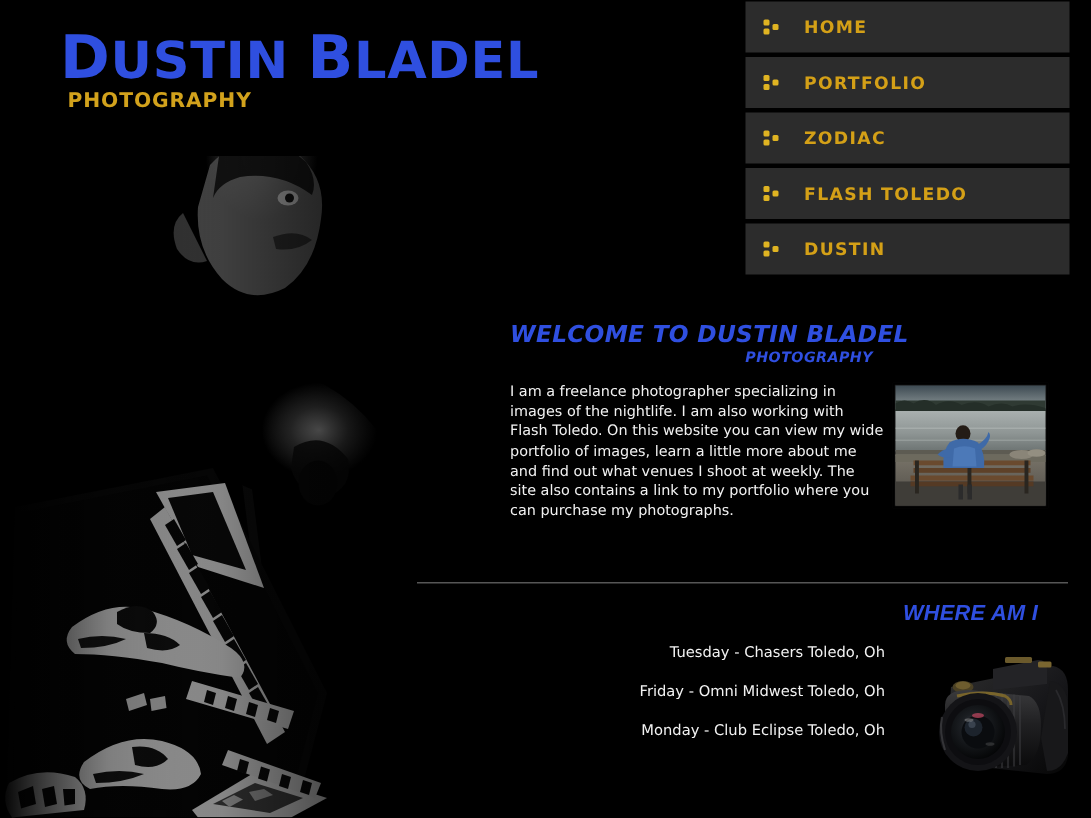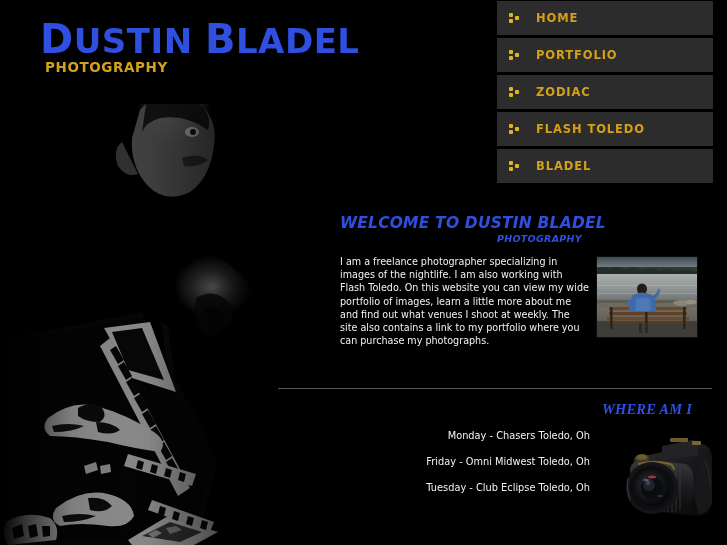--- a/index.html
+++ b/index.html
@@ -159,21 +159,21 @@
 
   
   .whereami {
     position:absolute;
     left:340px; top:400px;
     width:387px;
   }
   .whereami-title {
     text-align:right;
     padding-right:35px;
-    font-family:Liberation Serif, serif;
+    font-family:Liberation Sans, sans-serif;
     font-style:italic;
     font-weight:bold;
     font-size:14.5px;
     letter-spacing:0.2px;
     color:#2f4fe0;
     line-height:18px;
     white-space:nowrap;
   }
   .whereami-body {
     position:relative;
@@ -363,21 +363,21 @@
       </span>
       <span class="nav-label">FLASH TOLEDO</span>
     </div>
 
     <div class="nav-item">
       <span class="nav-bullet">
         <i class="d1"></i>
           <i class="d2"></i>
           <i class="d3"></i>
       </span>
-      <span class="nav-label">BLADEL</span>
+      <span class="nav-label">DUSTIN</span>
     </div>
 
   </nav>
 
   <section class="welcome">
     <div class="welcome-title">WELCOME TO DUSTIN BLADEL</div>
     <div class="welcome-subtitle">PHOTOGRAPHY</div>
     <div class="welcome-body">
       <div class="welcome-text">I am a freelance photographer specializing in images of the nightlife. I am also working with Flash Toledo. On this website you can view my wide portfolio of images, learn a little more about me and find out what venues I shoot at weekly. The site also contains a link to my portfolio where you can purchase my photographs.</div>
       <div class="bench-photo">
@@ -443,23 +443,23 @@
       </div>
     </div>
   </section>
 
   <div class="divider"></div>
 
   <section class="whereami">
     <div class="whereami-title">WHERE AM I</div>
     <div class="whereami-body">
       <div class="schedule">
-        <div class="schedule-row">Monday - Chasers Toledo, Oh</div>
+        <div class="schedule-row">Tuesday - Chasers Toledo, Oh</div>
         <div class="schedule-row">Friday - Omni Midwest  Toledo, Oh</div>
-        <div class="schedule-row">Tuesday - Club Eclipse  Toledo, Oh</div>
+        <div class="schedule-row">Monday - Club Eclipse  Toledo, Oh</div>
       </div>
       <div class="camera-photo">
         <svg viewBox="0 0 112 104" preserveAspectRatio="none">
           <defs>
             <radialGradient id="lensG" cx="42%" cy="40%" r="62%">
               <stop offset="0%" stop-color="#3a3f46"></stop>
               <stop offset="38%" stop-color="#1b1e22"></stop>
               <stop offset="100%" stop-color="#050607"></stop>
             </radialGradient>
             <linearGradient id="bodyG" x1="0" y1="0" x2="1" y2="1">

